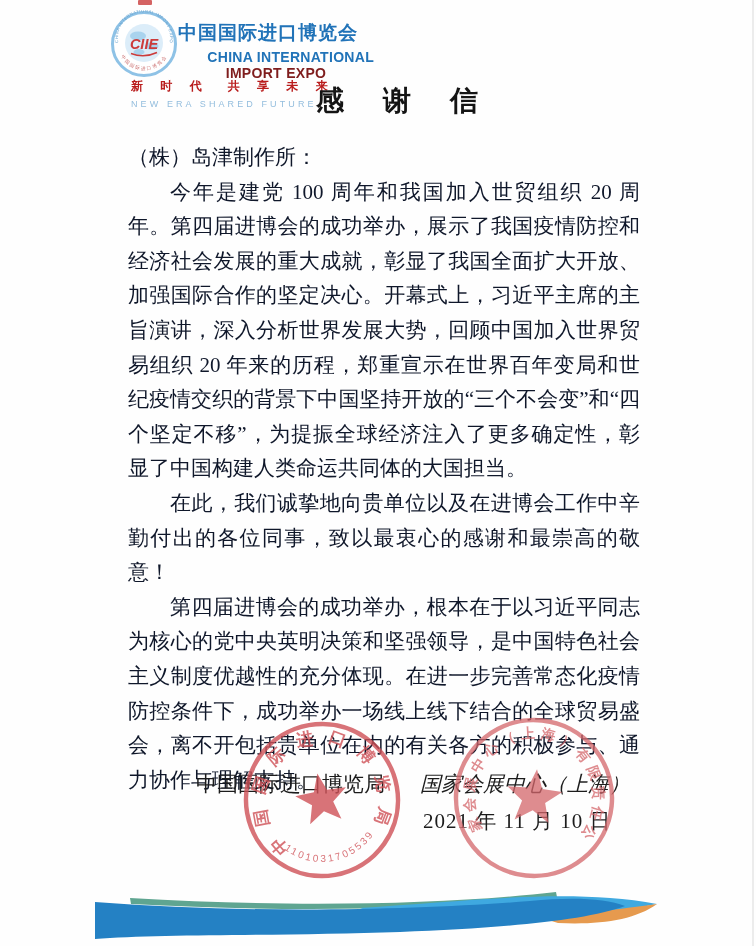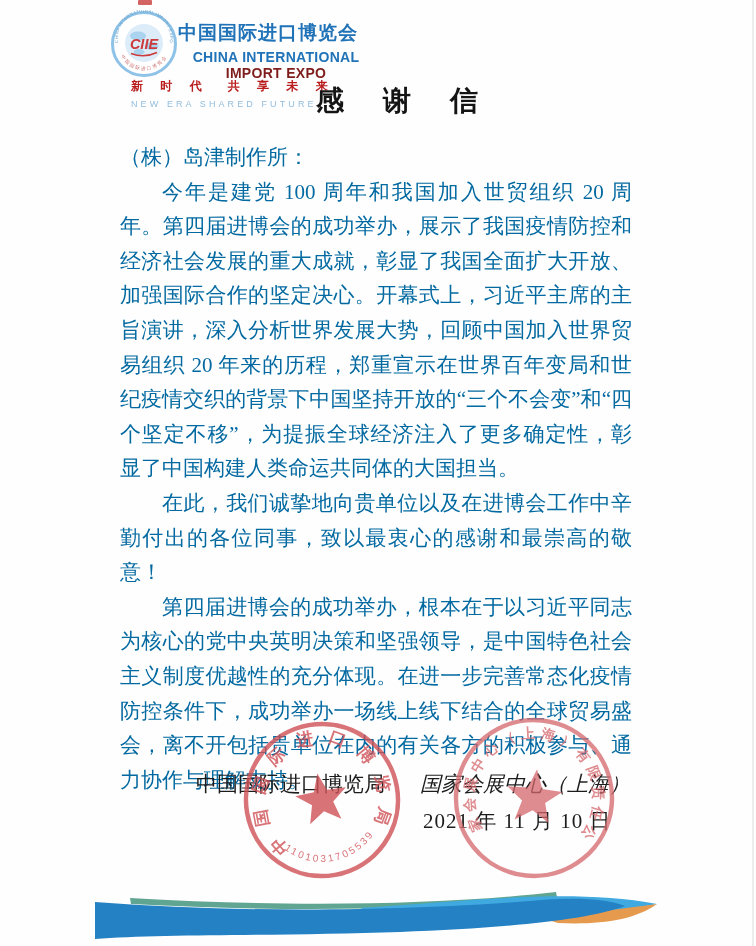--- a/index.html
+++ b/index.html
@@ -8,32 +8,32 @@
     overflow:hidden;
     font-family:"Liberation Serif","DejaVu Serif",serif;
   }
   .edge-shade{position:absolute;top:0;right:2px;width:2px;height:100%;background:#ececec;}
   .scan-mark{position:absolute;left:138px;top:0;width:14px;height:5px;background:#cc4848;opacity:.85;border-radius:1px;}
 
   
   .logo-badge{position:absolute;left:110px;top:10px;width:68px;height:68px;}
   .org-block{position:absolute;left:178px;top:20px;width:196px;font-family:"Liberation Sans","DejaVu Sans",sans-serif;}
   .org-cn{font-size:19px;font-weight:bold;color:#2173b8;letter-spacing:1px;white-space:nowrap;}
-  .org-en{font-size:14px;font-weight:bold;color:#2173b8;text-align:center;letter-spacing:.3px;line-height:16px;margin-top:3px;}
+  .org-en{font-size:14px;font-weight:bold;color:#2173b8;text-align:right;letter-spacing:.3px;line-height:16px;margin-top:3px;}
   .org-en2{font-size:14px;font-weight:bold;color:#7f1d1d;text-align:center;letter-spacing:.3px;line-height:16px;}
   .tagline{position:absolute;left:131px;top:78px;font-family:"Liberation Sans","DejaVu Sans",sans-serif;}
   .tagline-cn{font-size:12px;font-weight:bold;color:#b91c1c;letter-spacing:7px;white-space:nowrap;}
   .tagline-en{font-size:9px;color:#93bddd;letter-spacing:3.1px;margin-top:4px;white-space:nowrap;font-weight:normal;}
   .letter-title{
     position:absolute;left:316px;top:82px;font-size:28px;font-weight:bold;color:#141414;
     word-spacing:32px;white-space:nowrap;
   }
 
   
-  .letter-body{position:absolute;left:120px;top:140px;width:512px;color:#0369a1;}
+  .letter-body{position:absolute;left:128px;top:140px;width:512px;color:#0f172a;}
   .letter-body p{margin:0;font-size:21px;line-height:34.6px;text-align:justify;}
   .letter-body p.indent{text-indent:2em;}
 
   
   .sig{position:absolute;font-size:21px;color:#1c1c1c;white-space:nowrap;}
   .sig-left{left:196px;top:770px;}
   .sig-right{left:420px;top:770px;font-style:italic;}
   .sig-date{left:423px;top:807px;letter-spacing:1px;}
 
   

